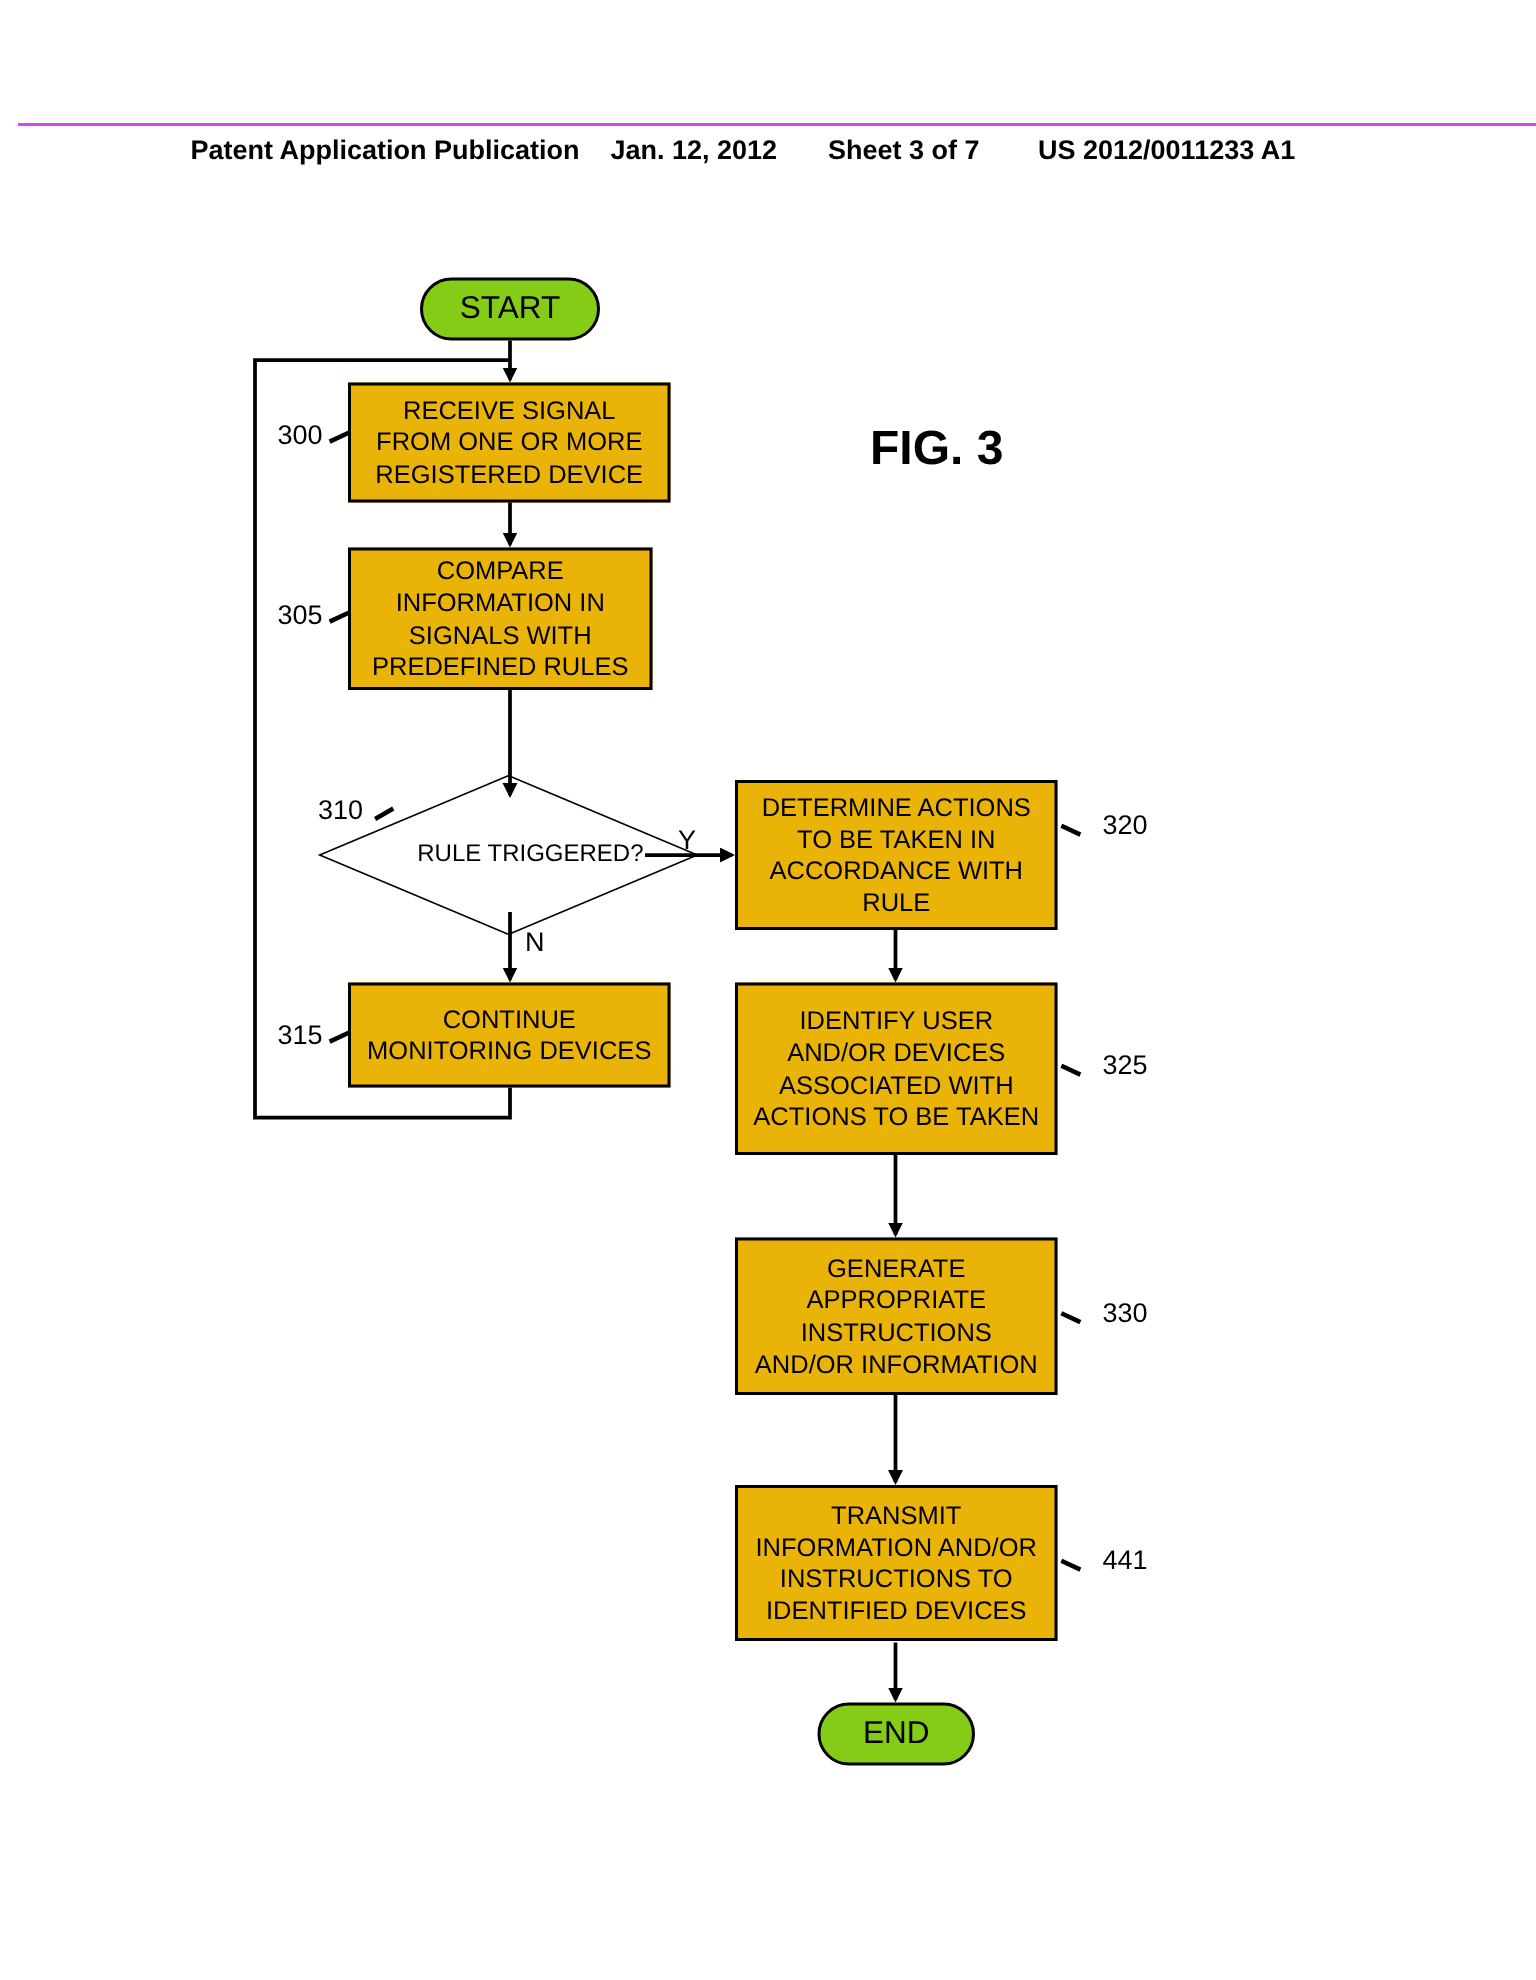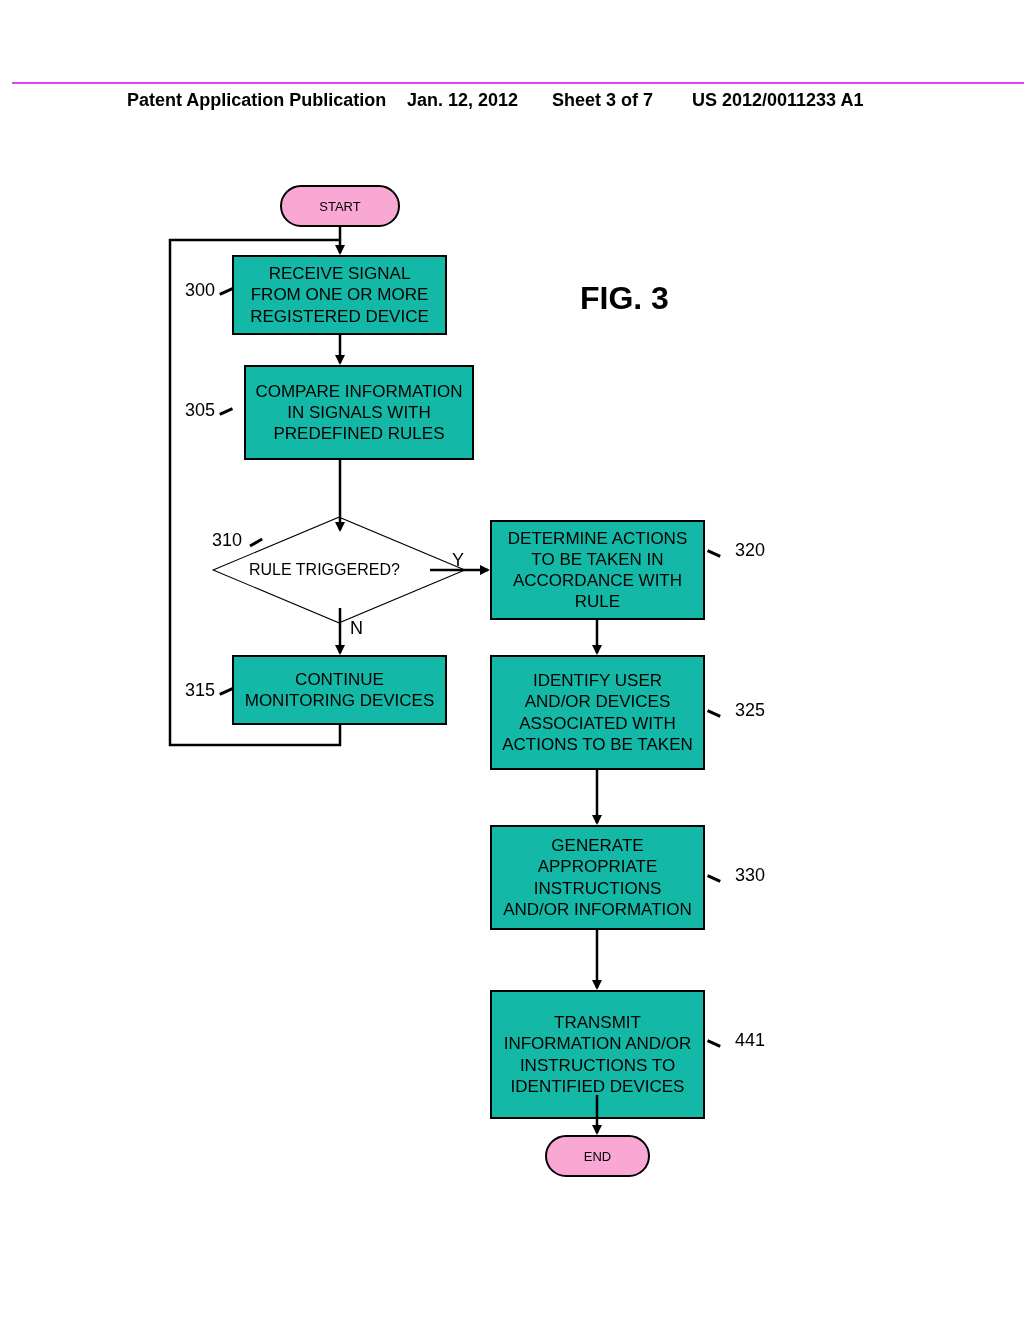--- a/index.html
+++ b/index.html
@@ -29,46 +29,46 @@
     position: absolute;
     left: 580px;
     top: 280px;
     font-size: 32px;
     font-weight: bold;
   }
 
   .box {
     position: absolute;
     border: 2.5px solid #000;
-    background: #14b8a6;
+    background: #eab308;
     display: flex;
     align-items: center;
     justify-content: center;
     text-align: center;
     font-size: 17px;
     font-weight: 500;
     padding: 6px 8px;
     line-height: 1.25;
   }
   .terminator {
     position: absolute;
     border: 2.5px solid #000;
     border-radius: 24px;
-    background: #f9a8d4;
+    background: #84cc16;
     display: flex;
     align-items: center;
     justify-content: center;
-    font-size: 13px;
+    font-size: 21px;
     font-weight: 500;
   }
   .diamond-wrap {
     position: absolute;
     display: flex;
     align-items: center;
-    justify-content: flex-start;
+    justify-content: flex-end;
   }
   .diamond {
     position: absolute;
     width: 100%;
     height: 100%;
     background: #fff;
     border: 2.5px solid #000;
     transform: scaleY(0.42) rotate(45deg);
   }
   .diamond-label {
@@ -115,21 +115,21 @@
 <div class="terminator" style="left:280px; top:185px; width:120px; height:42px;">
   <span>START</span>
 </div>
 
 <div class="box" style="left:232px; top:255px; width:215px; height:80px;">
   <span>RECEIVE SIGNAL FROM ONE OR MORE REGISTERED DEVICE</span>
 </div>
 <div class="ref" style="left:185px; top:280px;">300</div>
 <div class="tick" style="left:219px; top:290px; transform: rotate(-25deg);"></div>
 
-<div class="box" style="left:232px; top:365px; width:230px; height:95px;margin-left:12px;">
+<div class="box" style="left:232px; top:365px; width:203px; height:95px;">
   <span>COMPARE INFORMATION IN SIGNALS WITH PREDEFINED RULES</span>
 </div>
 <div class="ref" style="left:185px; top:400px;">305</div>
 <div class="tick" style="left:219px; top:410px; transform: rotate(-25deg);"></div>
 
 <div class="diamond-wrap" style="left:249px; top:480px; width:180px; height:180px;">
   <div class="diamond"></div>
   <div class="diamond-label">RULE TRIGGERED?</div>
 </div>
 <div class="ref" style="left:212px; top:530px;">310</div>
@@ -154,21 +154,21 @@
 </div>
 <div class="ref" style="left:735px; top:700px;">325</div>
 <div class="tick" style="left:707px; top:712px; transform: rotate(25deg);"></div>
 
 <div class="box" style="left:490px; top:825px; width:215px; height:105px;justify-content:flex-end;">
   <span>GENERATE APPROPRIATE INSTRUCTIONS AND/OR INFORMATION</span>
 </div>
 <div class="ref" style="left:735px; top:865px;">330</div>
 <div class="tick" style="left:707px; top:877px; transform: rotate(25deg);"></div>
 
-<div class="box" style="left:490px; top:990px; width:215px; height:129px;justify-content:flex-end;">
+<div class="box" style="left:490px; top:990px; width:215px; height:104px;justify-content:flex-end;">
   <span>TRANSMIT INFORMATION AND/OR INSTRUCTIONS TO IDENTIFIED DEVICES</span>
 </div>
 <div class="ref" style="left:735px; top:1030px;">441</div>
 <div class="tick" style="left:707px; top:1042px; transform: rotate(25deg);"></div>
 
 <div class="terminator" style="left:545px; top:1135px; width:105px; height:42px;">
   <span>END</span>
 </div>
 
 <svg class="wires">

